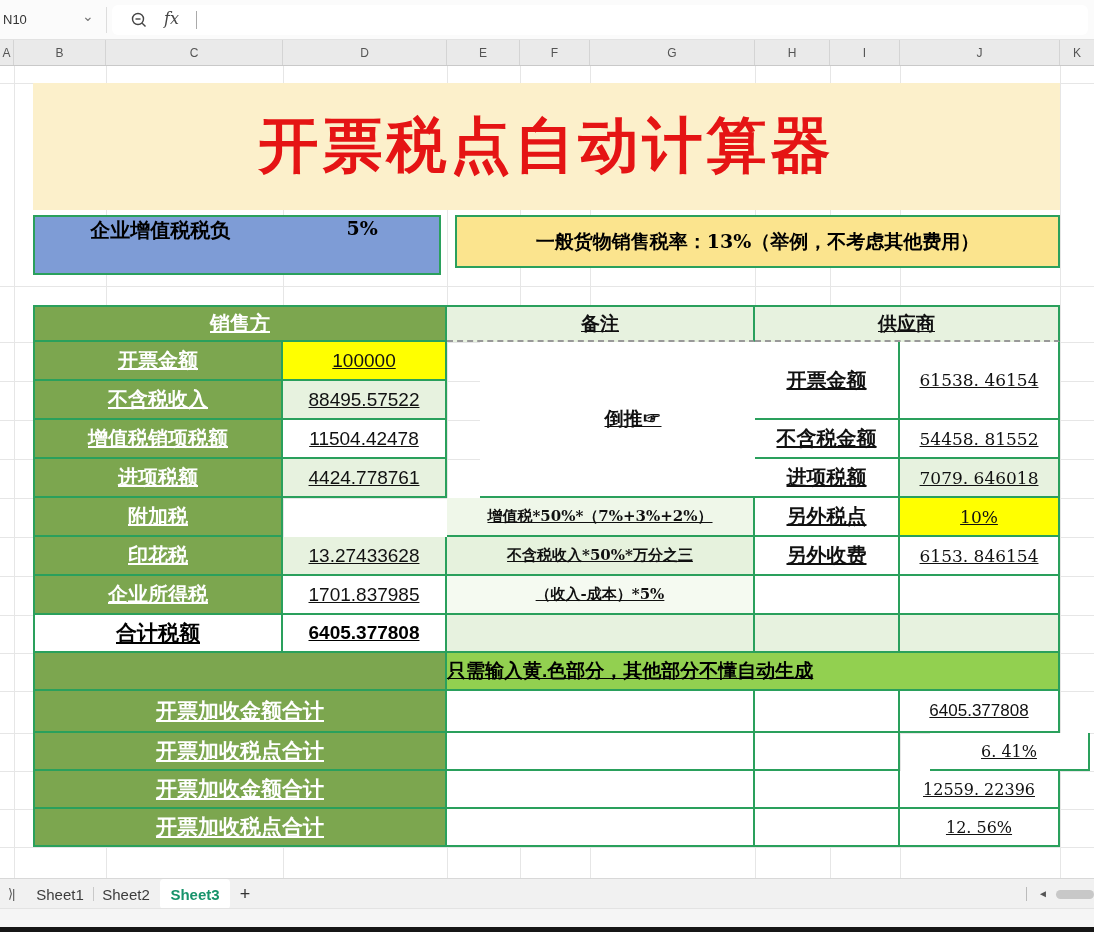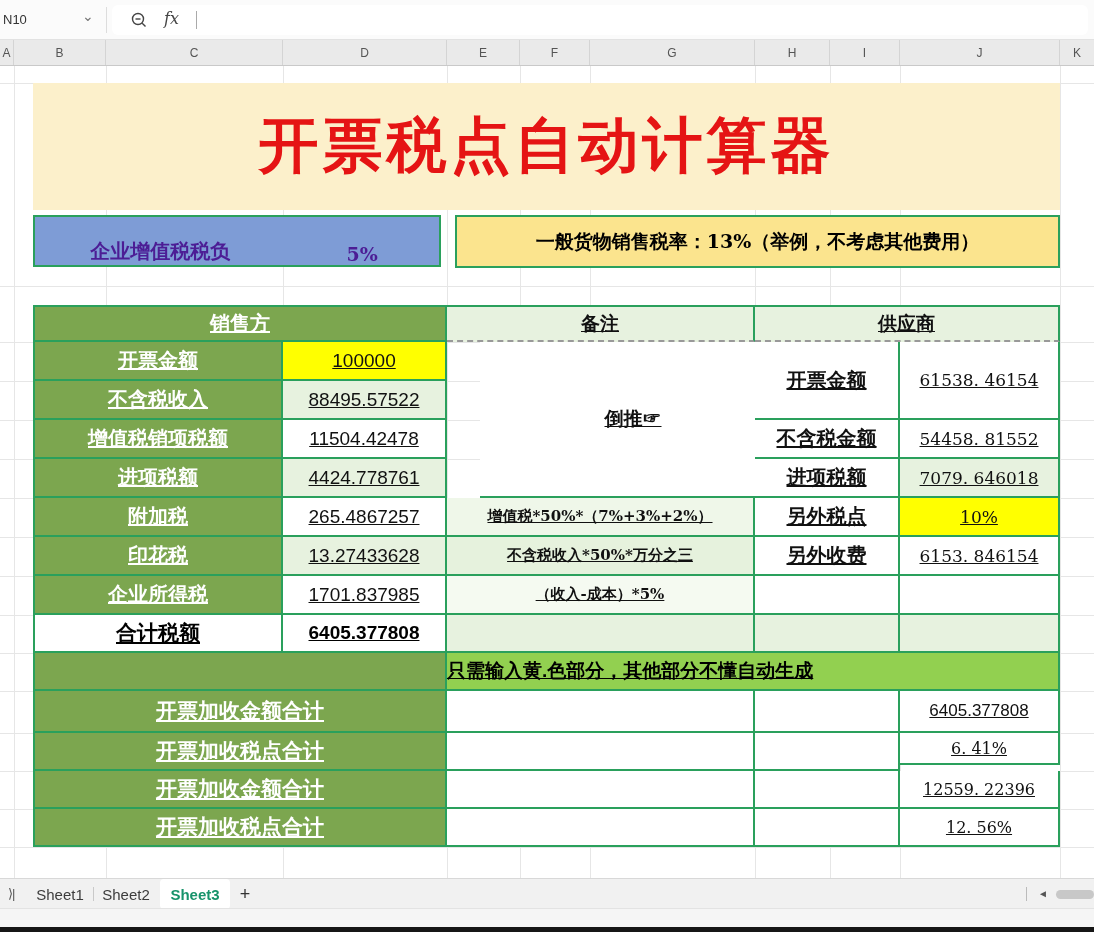--- a/index.html
+++ b/index.html
@@ -28,23 +28,23 @@
   
   .colheads{position:absolute;left:0;top:40px;width:1094px;height:26px;background:#EAEAEA;border-bottom:1px solid #c9c9c9;box-sizing:border-box;}
   .colh{position:absolute;top:0;height:25px;display:flex;align-items:center;justify-content:center;font-size:12px;color:#555;border-right:1px solid #d4d4d4;box-sizing:border-box;}
   
   .vgl{position:absolute;top:66px;height:812px;width:1px;background:#e6e6e6;}
   .hgl{position:absolute;left:0;width:1094px;height:1px;background:#e6e6e6;}
   
   .titleblock{position:absolute;left:33px;top:83px;width:1027px;height:127px;background:var(--cream);
               display:flex;align-items:center;justify-content:center;}
   .titletext{color:var(--red);font-weight:900;font-size:60px;letter-spacing:4px;}
-  .bluebox{position:absolute;left:33px;top:215px;width:408px;height:52px;background:var(--blue);
-           border:2px solid var(--bgreen);box-sizing:border-box;display:flex;align-items:flex-end;
-           font-family:"DejaVu Serif","Liberation Serif",serif;font-weight:bold;color:#4c1d95;}
+  .bluebox{position:absolute;left:33px;top:215px;width:408px;height:60px;background:var(--blue);
+           border:2px solid var(--bgreen);box-sizing:border-box;display:flex;align-items:flex-start;
+           font-family:"DejaVu Serif","Liberation Serif",serif;font-weight:bold;color:#000000;}
   .bluebox .bl-lab{flex:0 0 62%;text-align:center;font-size:20px;}
   .bluebox .bl-val{flex:1;text-align:center;font-size:19px;}
   .orangebox{position:absolute;left:455px;top:215px;width:605px;height:53px;background:var(--orange);
              border:2px solid var(--bgreen);box-sizing:border-box;display:flex;align-items:center;justify-content:center;
              font-family:"DejaVu Serif","Liberation Serif",serif;font-weight:bold;font-size:19px;color:#000;}
   
   .tablewrap{position:absolute;left:33px;top:305px;width:1029px;height:544px;}
   .cell{position:absolute;box-sizing:border-box;display:flex;align-items:center;justify-content:center;
         border-right:2px solid var(--bgreen);border-bottom:2px solid var(--bgreen);background:#fff;text-align:left;text-decoration:underline;}
   .bt{border-top:2px solid var(--bgreen);} .bl{border-left:2px solid var(--bgreen);}
@@ -162,21 +162,20 @@
     <div class="cell bl dkg lab" style="left:0;top:154px;width:250px;height:39px">进项税额</div>
     <div class="cell bl dkg lab" style="left:0;top:193px;width:250px;height:39px">附加税</div>
     <div class="cell bl dkg lab" style="left:0;top:232px;width:250px;height:39px">印花税</div>
     <div class="cell bl dkg lab" style="left:0;top:271px;width:250px;height:39px">企业所得税</div>
     <div class="cell bl tot" style="left:0;top:310px;width:250px;height:38px">合计税额</div>
 
     <div class="cell yel val" style="left:250px;top:37px;width:164px;height:39px">100000</div>
     <div class="cell ltg val" style="left:250px;top:76px;width:164px;height:39px">88495.57522</div>
     <div class="cell val" style="left:250px;top:115px;width:164px;height:39px">11504.42478</div>
     <div class="cell ltg val" style="left:250px;top:154px;width:164px;height:39px">4424.778761</div>
-    <div class="cell val" style="left:250px;top:193px;width:164px;height:39px">265.4867257</div>
     <div class="cell ltg val" style="left:250px;top:232px;width:164px;height:39px">13.27433628</div>
     <div class="cell val" style="left:250px;top:271px;width:164px;height:39px">1701.837985</div>
     <div class="cell boldv" style="left:250px;top:310px;width:164px;height:38px">6405.377808</div>
 
     <div class="cell push" style="left:414px;top:37px;width:308px;height:156px">倒推☞</div>
     <div class="cell frm" style="left:414px;top:193px;width:308px;height:39px;background:#EFF7E9">增值税*50%*（7%+3%+2%）</div>
     <div class="cell frm" style="left:414px;top:232px;width:308px;height:39px;background:#E6F2DD">不含税收入*50%*万分之三</div>
     <div class="cell frm" style="left:414px;top:271px;width:308px;height:39px;background:#F5FAF1">（收入-成本）*5%</div>
     <div class="cell ltg" style="left:414px;top:310px;width:308px;height:38px"></div>
 
@@ -200,21 +199,21 @@
     <div class="cell brg bannertext" style="left:414px;top:348px;width:613px;height:38px">只需输入黄.色部分，其他部分不懂自动生成</div>
 
     <div class="cell bl dkg lab" style="left:0;top:386px;width:414px;height:42px;font-size:21px">开票加收金额合计</div>
     <div class="cell" style="left:414px;top:386px;width:308px;height:42px"></div>
     <div class="cell" style="left:722px;top:386px;width:145px;height:42px"></div>
     <div class="cell sumv-sans" style="left:867px;top:386px;width:160px;height:42px">6405.377808</div>
 
     <div class="cell bl dkg lab" style="left:0;top:428px;width:414px;height:38px;font-size:21px">开票加收税点合计</div>
     <div class="cell" style="left:414px;top:428px;width:308px;height:38px"></div>
     <div class="cell" style="left:722px;top:428px;width:145px;height:38px"></div>
-    <div class="cell sumv-ser" style="left:867px;top:428px;width:160px;height:32px">6. 41%</div>
+    <div class="cell sumv-ser" style="left:897px;top:428px;width:160px;height:38px">6. 41%</div>
 
     <div class="cell bl dkg lab" style="left:0;top:466px;width:414px;height:38px;font-size:21px">开票加收金额合计</div>
     <div class="cell" style="left:414px;top:466px;width:308px;height:38px"></div>
     <div class="cell" style="left:722px;top:466px;width:145px;height:38px"></div>
     <div class="cell sumv-ser" style="left:867px;top:466px;width:160px;height:38px">12559. 22396</div>
 
     <div class="cell bl dkg lab" style="left:0;top:504px;width:414px;height:38px;font-size:21px">开票加收税点合计</div>
     <div class="cell" style="left:414px;top:504px;width:308px;height:38px"></div>
     <div class="cell" style="left:722px;top:504px;width:145px;height:38px"></div>
     <div class="cell sumv-ser" style="left:867px;top:504px;width:160px;height:38px">12. 56%</div>

